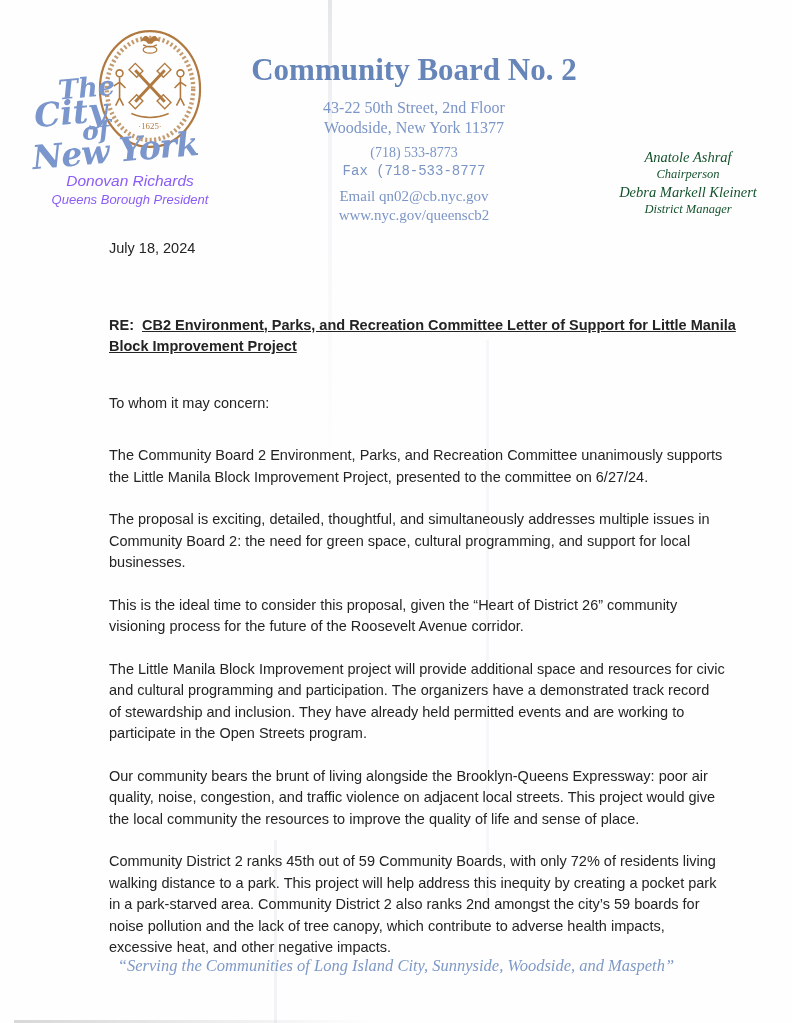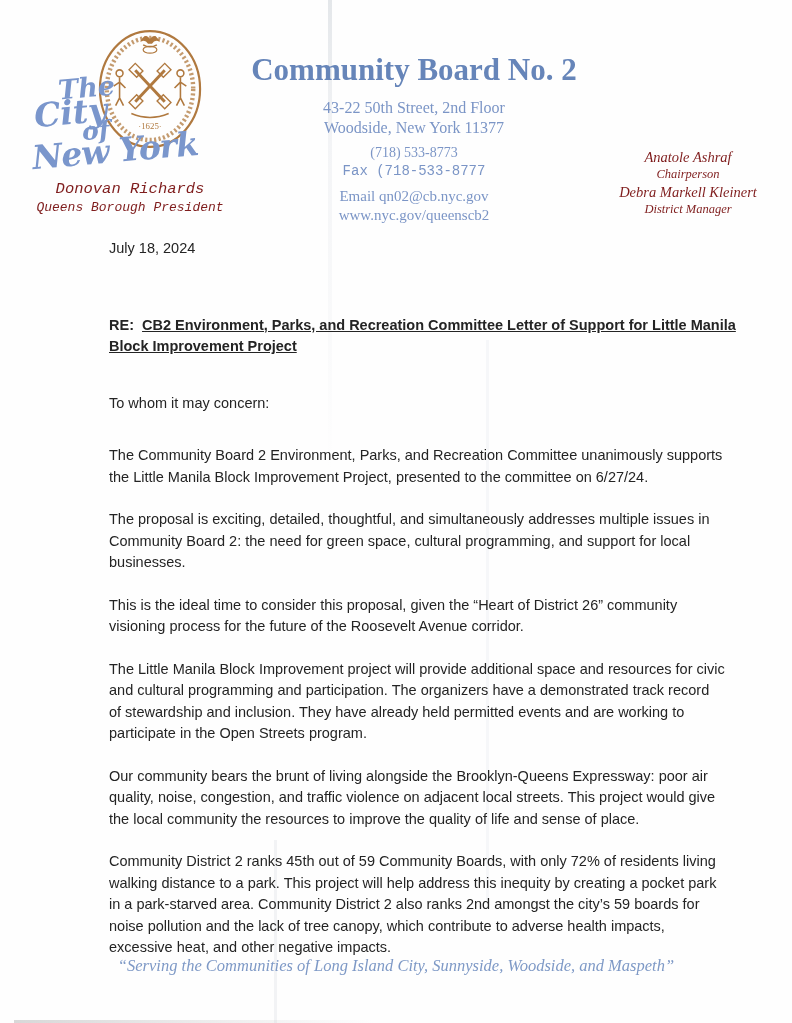--- a/index.html
+++ b/index.html
@@ -24,38 +24,38 @@
   .seal{position:absolute;left:96px;top:26px;width:108px;height:126px;}
   .script-logo{position:absolute;left:20px;top:70px;width:200px;
     font-family:"DejaVu Serif", serif;font-style:italic;font-weight:bold;
     color:#7a96cc;line-height:1;}
   .script-logo .w{position:absolute;transform:rotate(-5deg);white-space:nowrap;}
   .w-the{left:38px;top:4px;font-size:27px;}
   .w-city{left:14px;top:26px;font-size:33px;}
   .w-of{left:62px;top:48px;font-size:25px;}
   .w-newyork{left:12px;top:64px;font-size:33px;letter-spacing:-1px;}
 
-  .left-official{position:absolute;left:28px;top:180px;width:204px;text-align:center;
-    font-family:Liberation Mono, monospace;font-style:italic;color:#7f1d1d;}
+  .left-official{position:absolute;left:28px;top:172px;width:204px;text-align:center;
+    font-family:Liberation Sans, sans-serif;font-style:italic;color:#8b5cf6;}
   .left-official .name{font-size:15.5px;}
   .left-official .title{font-size:13px;margin-top:2px;}
 
   .center-block{position:absolute;left:228px;top:52px;width:372px;text-align:center;
     font-family:"Liberation Serif", serif;color:#7b95c6;}
   .org-title{margin:0;font-size:31px;font-weight:bold;color:#6685b9;
     font-family:"Liberation Serif", serif;white-space:nowrap;}
   .addr{margin-top:10px;}
   .addr-line{font-size:16px;line-height:20px;}
   .addr-line:nth-child(3){font-size:14px;line-height:18px;margin-top:6px;}
   .addr-line:nth-child(4){font-size:14px;line-height:18px;font-family:Liberation Mono, monospace;}
   .addr-line:nth-child(5){font-size:15px;line-height:19px;margin-top:7px;}
   .addr-line:nth-child(6){font-size:15px;line-height:19px;}
 
   .right-officials{position:absolute;left:588px;top:148px;width:200px;text-align:center;
-    font-family:"Liberation Serif", serif;font-style:italic;color:#7f1d1d;}
+    font-family:"Liberation Serif", serif;font-style:italic;color:#14532d;}
   .right-officials .name{font-size:14.5px;line-height:18px;}
   .right-officials .title{font-size:12.5px;line-height:17px;}
 
   
   .letter-body{position:absolute;left:109px;top:238px;width:616px;color:#242424;
     font-size:14.5px;line-height:21.5px;}
   .date{margin-bottom:55px;}
   .re-block{font-weight:bold;margin-bottom:35px;}
   .re-first{white-space:nowrap;}
   .re-underline{text-decoration:underline;}

